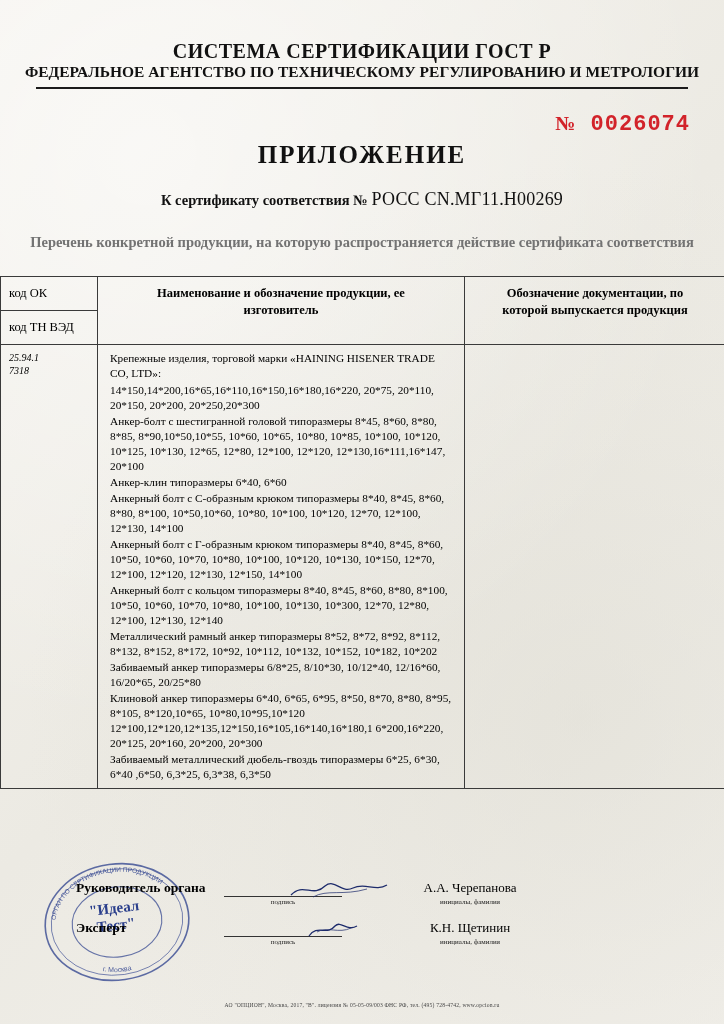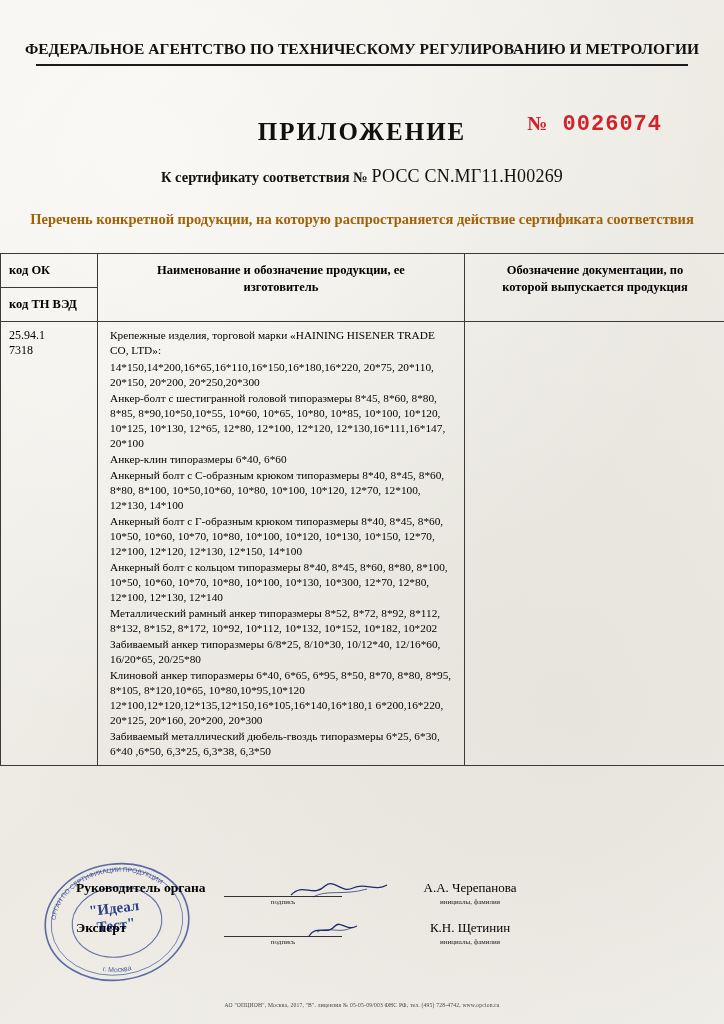--- a/index.html
+++ b/index.html
@@ -50,21 +50,21 @@
     margin-top: 0;
   }
   .header-rule {
     height: 2px;
     background: #1b1b1b;
     margin: 6px 36px 0 36px;
   }
 
   .serial {
     position: absolute;
-    right: 62px;
+    right: 34px;
     top: 112px;
     color: #d2232a;
     font-family: "Liberation Mono", monospace;
     font-size: 22px;
     letter-spacing: 1px;
     font-weight: bold;
   }
   .serial .no {
     font-family: "Liberation Serif", serif;
     font-weight: bold;
@@ -91,21 +91,21 @@
     font-family: "Liberation Serif", serif;
     font-size: 18px;
     letter-spacing: 0.2px;
   }
   .descr {
     text-align: center;
     margin-top: 22px;
     font-size: 14.5px;
     font-weight: bold;
     line-height: 1.5;
-    color: #a16207;
+    color: #737373;
   }
 
   table.main {
     margin: 22px auto 0 auto;
     border-collapse: collapse;
     width: 634px;
     table-layout: fixed;
   }
   table.main td, table.main th {
     border: 1px solid #3a3a3a;
@@ -117,37 +117,38 @@
     text-align: center;
     padding: 8px 22px;
     line-height: 1.35;
   }
   .head-left {
     width: 96px;
     padding: 0;
   }
   .head-left div {
     font-size: 12.5px;
-    font-weight: bold;
+    font-weight: normal;
     padding: 9px 8px;
     text-align: left;
   }
   .head-left .sep {
     border-top: 1px solid #3a3a3a;
     padding: 0;
     margin: 0;
     height: 0;
   }
   .col-mid { width: 322px; }
   .col-right { width: 216px; }
 
   td.codecell {
-    font-size: 12px;
+    font-size: 10px;
     padding: 6px 6px 0 8px;
     line-height: 1.3;
+    font-style: italic;
   }
   td.prodcell {
     font-size: 11.3px;
     padding: 6px 8px 6px 12px;
     line-height: 1.33;
   }
   td.doccell {
     padding: 0;
   }
   .prod-title {
@@ -240,20 +241,21 @@
 </style>
 </head>
 <body>
 
 <div class="page">
   <div class="paper-texture"></div>
 
   <div class="content">
 
     <div class="header">
+      <div class="line1">СИСТЕМА СЕРТИФИКАЦИИ ГОСТ Р</div>
       <div class="line2">ФЕДЕРАЛЬНОЕ АГЕНТСТВО ПО ТЕХНИЧЕСКОМУ РЕГУЛИРОВАНИЮ И МЕТРОЛОГИИ</div>
     </div>
     <div class="header-rule"></div>
 
     <div class="serial">
       <span class="no">№</span>
       <span>0026074</span>
     </div>
 
     <div class="title">ПРИЛОЖЕНИЕ</div>

